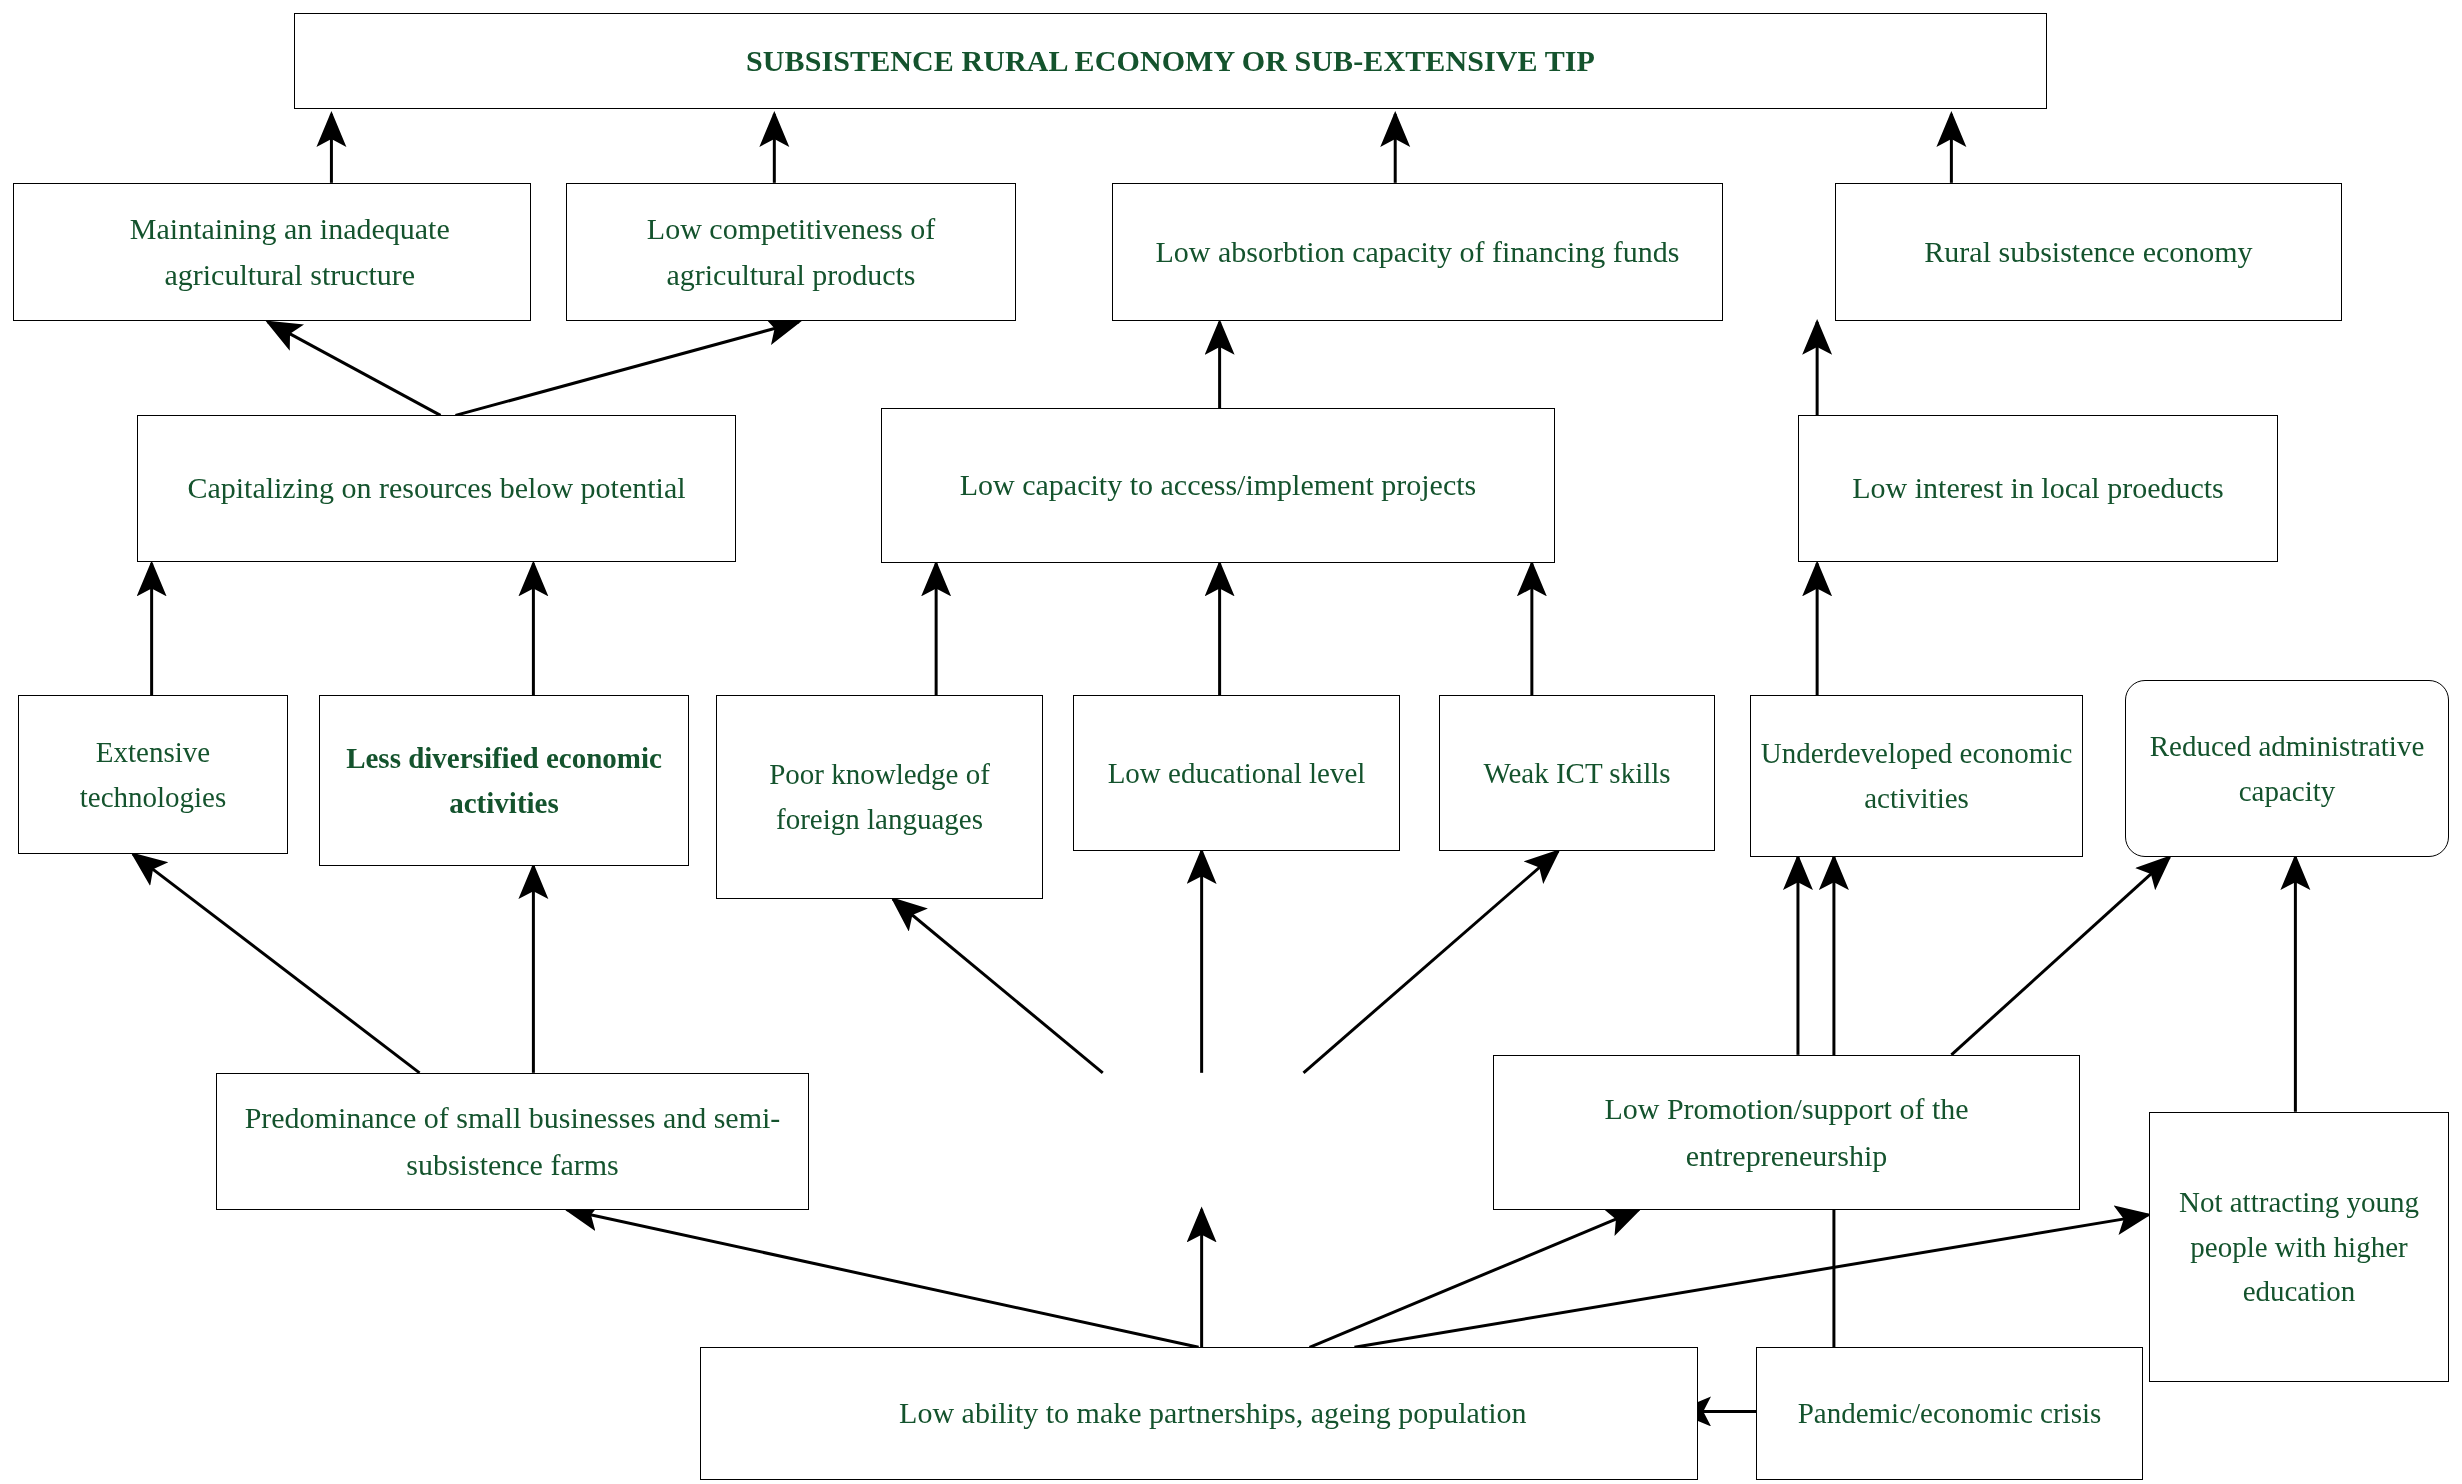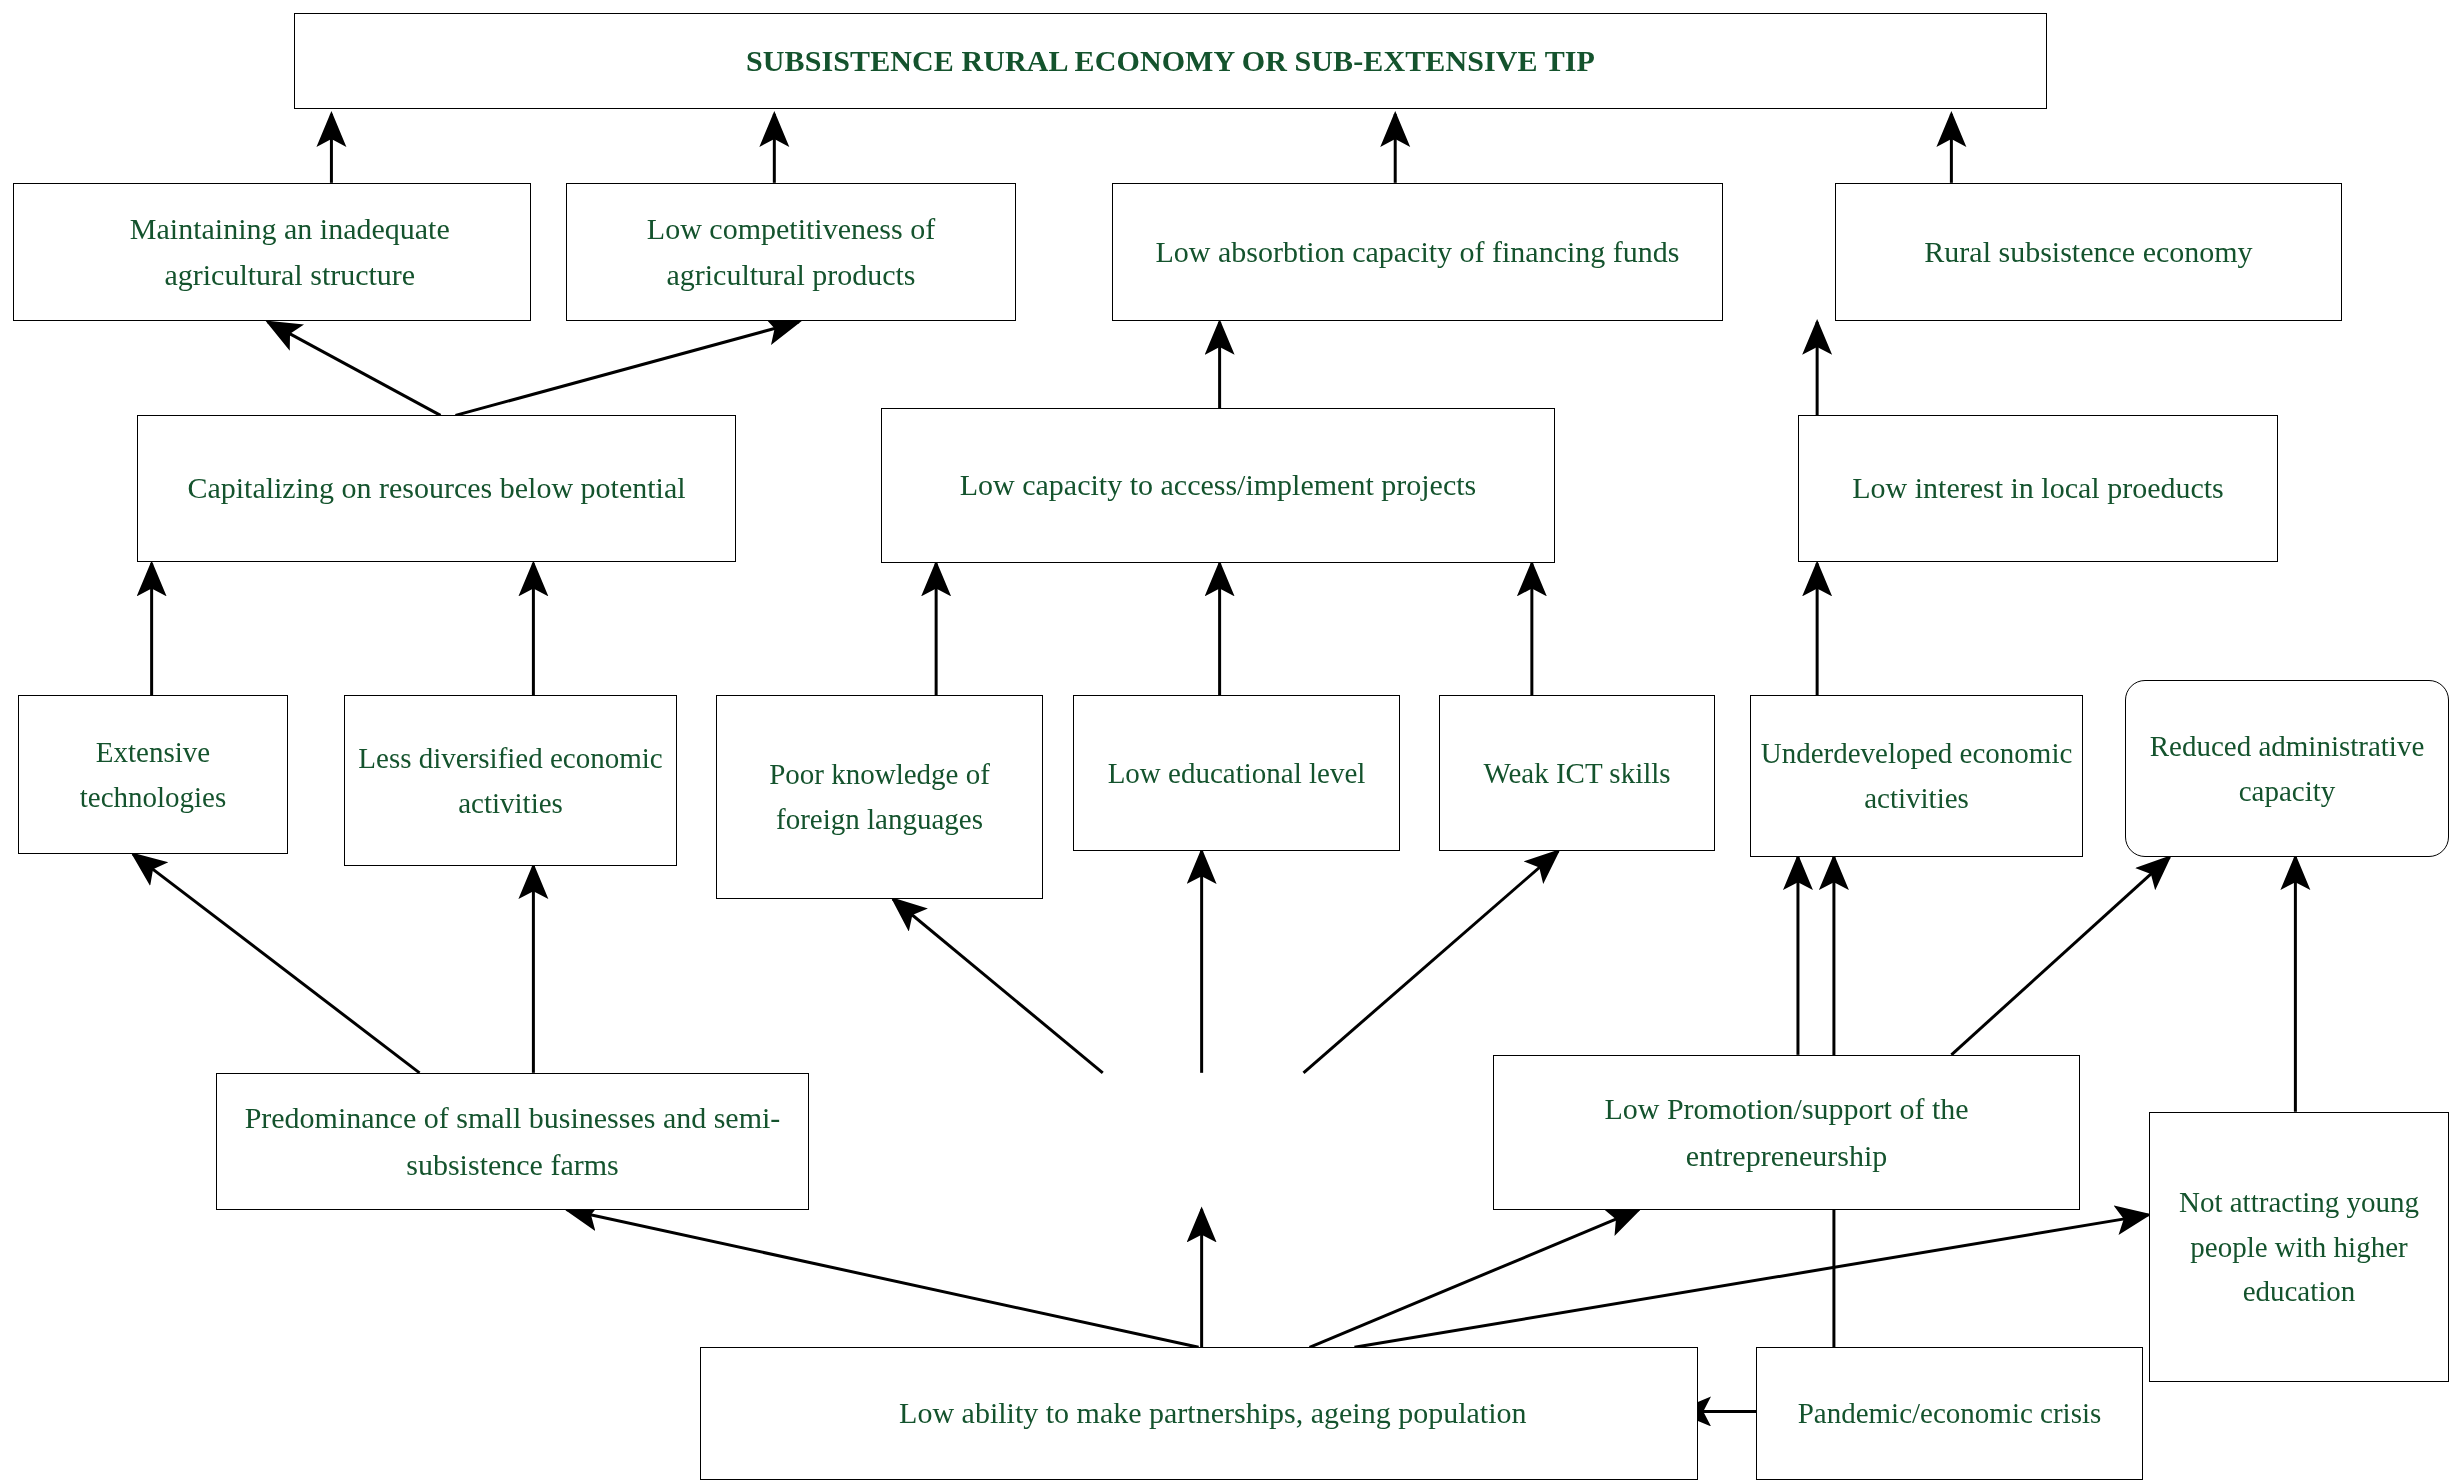--- a/index.html
+++ b/index.html
@@ -85,21 +85,21 @@
   <div class="node n-lg" style="left:881px;top:408px;width:674px;height:155px;">
     <span class="lbl">Low capacity to access/implement projects</span>
   </div>
   <div class="node n-lg" style="left:1798px;top:415px;width:480px;height:147px;">
     <span class="lbl">Low interest in local proeducts</span>
   </div>
 
   <div class="node n-md" style="left:18px;top:695px;width:270px;height:159px;">
     <span class="lbl">Extensive technologies</span>
   </div>
-  <div class="node n-md" style="left:344px;top:695px;width:333px;height:171px;">
+  <div class="node n-md" style="left:319px;top:695px;width:370px;height:171px;font-weight:bold;">
     <span class="lbl">Less diversified economic activities</span>
   </div>
   <div class="node n-md" style="left:716px;top:695px;width:327px;height:204px;">
     <span class="lbl">Poor knowledge of foreign languages</span>
   </div>
   <div class="node n-md" style="left:1073px;top:695px;width:327px;height:156px;">
     <span class="lbl">Low educational level</span>
   </div>
   <div class="node n-md" style="left:1439px;top:695px;width:276px;height:156px;">
     <span class="lbl">Weak ICT skills</span>

